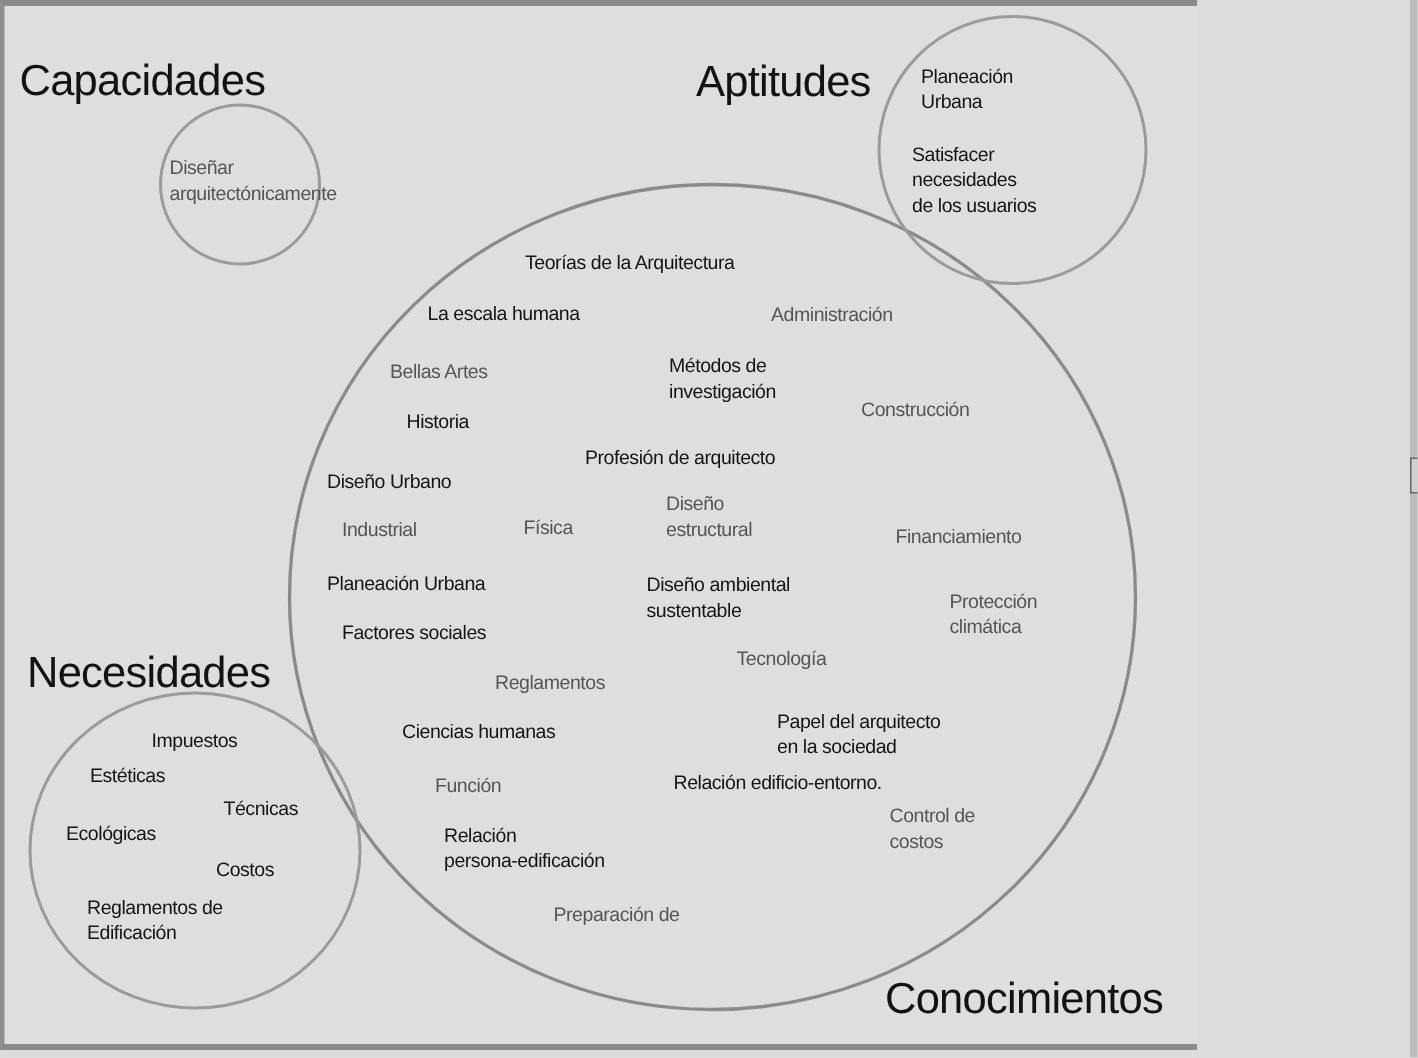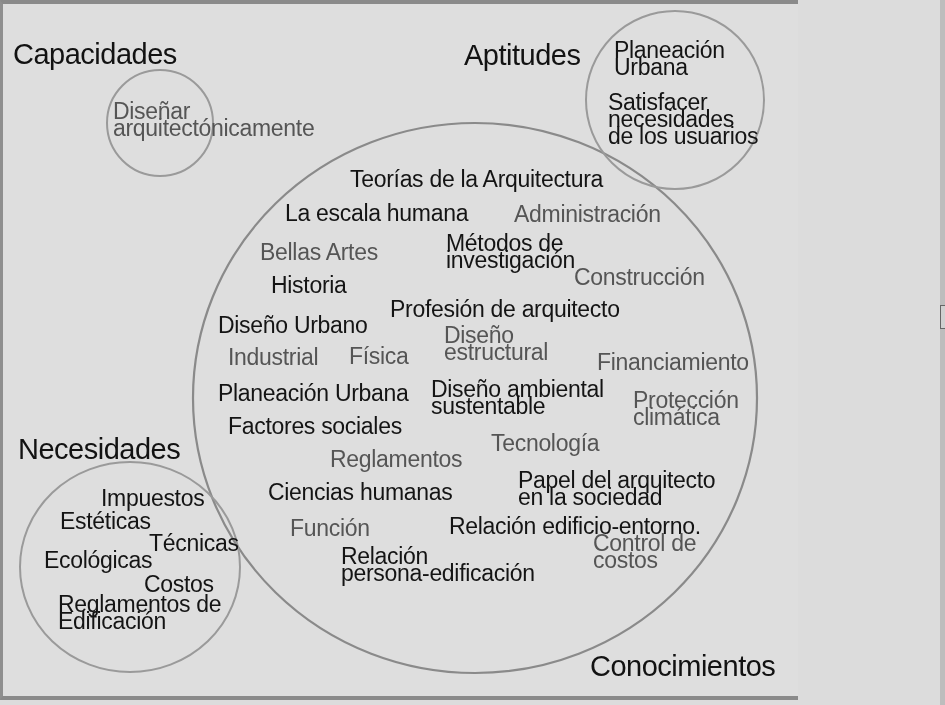--- a/index.html
+++ b/index.html
@@ -29,21 +29,21 @@
     border: 1px solid #666; border-right: none; background: #d0d0d0;
   }
   svg.circles { position: absolute; left: 0; top: 0; }
   .lbl {
     position: absolute; white-space: nowrap; line-height: 1.0;
     letter-spacing: -0.3px;
   }
   .dark { color: #141414; }
   .mid { color: #555; }
   .cat { font-size: 29px; color: #121212; letter-spacing: -0.5px; }
-  .s17 { font-size: 23px; }
+  .s17 { font-size: 13px; }
   .two { line-height: 17px; }
 </style>
 </head>
 <body>
 
 <div class="frame"></div>
 <div class="right-panel"></div>
 <div class="right-edge"></div>
 <div class="right-tab"></div>
 
@@ -115,22 +115,23 @@
 <div class="lbl dark s17" style="left:228px;top:415px;">Factores sociales</div>
 <div class="lbl mid s17" style="left:491px;top:432px;">Tecnología</div>
 <div class="lbl mid s17" style="left:330px;top:448px;">Reglamentos</div>
 <div class="lbl dark s17 two" style="left:518px;top:462px;margin-top:10px;">
   <div>Papel del arquitecto</div>
   <div>en la sociedad</div>
 </div>
 <div class="lbl dark s17" style="left:268px;top:481px;">Ciencias humanas</div>
 <div class="lbl mid s17" style="left:290px;top:517px;">Función</div>
 <div class="lbl dark s17" style="left:449px;top:515px;">Relación edificio-entorno.</div>
-<div class="lbl dark s17 two" style="left:296px;top:548px;margin-left:45px;">
+<div class="lbl dark s17 two" style="left:296px;top:548px;">
   <div>Relación</div>
   <div>persona-edificación</div>
 </div>
 <div class="lbl mid s17 two" style="left:549px;top:535px;margin-left:44px;">
   <div>Control de</div>
   <div>costos</div>
 </div>
 <div class="lbl mid s17 two" style="left:369px;top:601px;">
+  <div>Preparación de</div>
 </div>
 
 </body></html>

